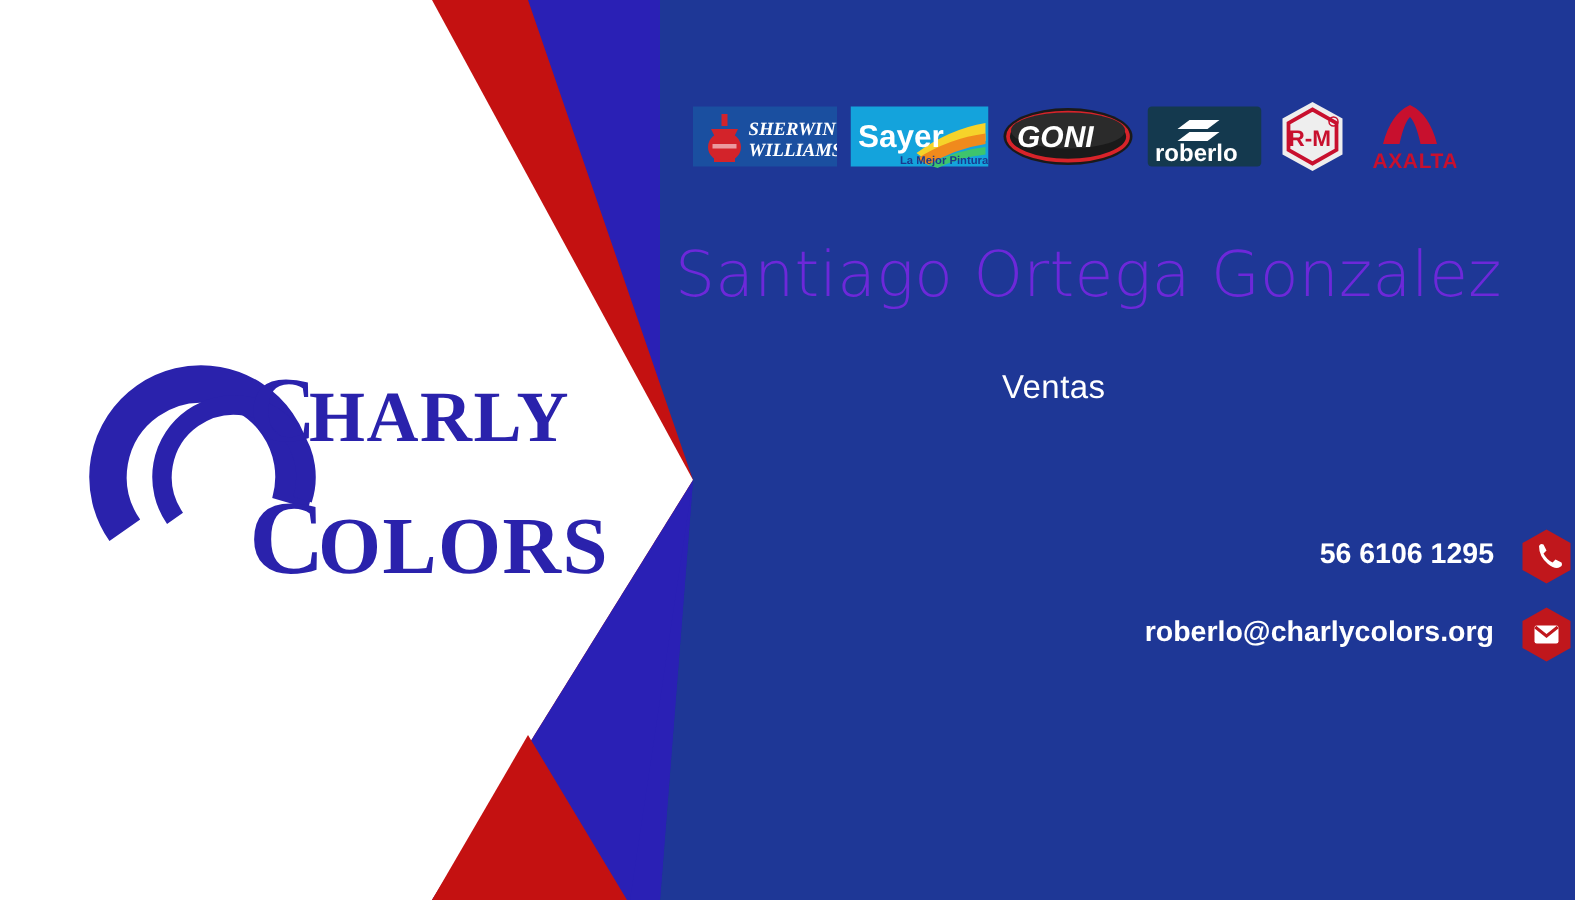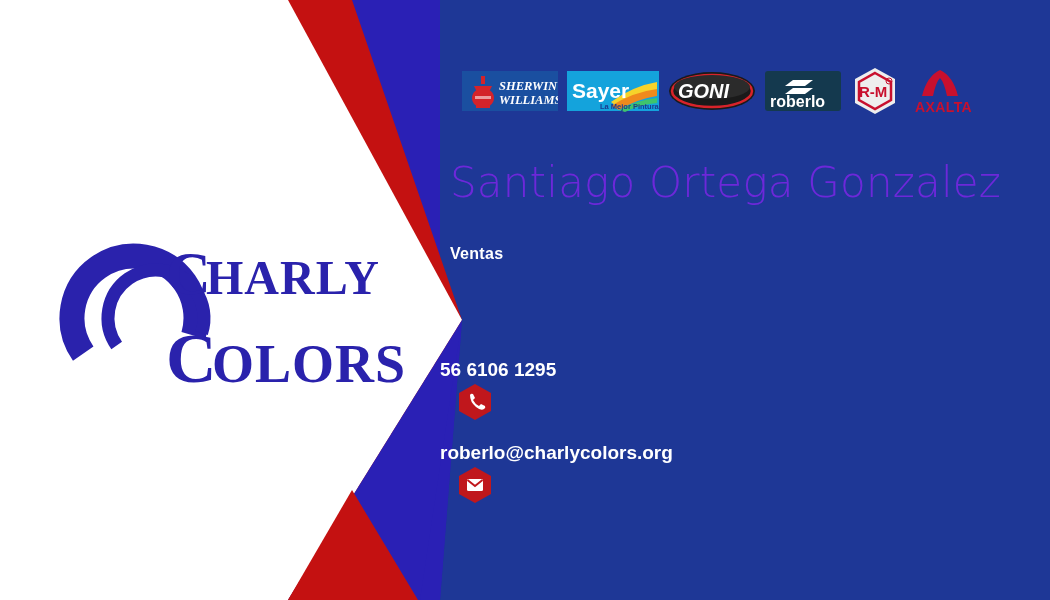--- a/index.html
+++ b/index.html
@@ -26,30 +26,29 @@
   .brand svg{display:block;}
   #name{
     position:absolute;left:10px;top:158px;width:515px;
     text-align:right;color:#6d28d9;
     font-size:42px;font-weight:300;letter-spacing:.2px;
     font-family:"DejaVu Sans",sans-serif;
     white-space:nowrap;
   }
   #role{
     position:absolute;left:10px;top:245px;width:505px;
-    text-align:left;color:#ffffff;
-    font-size:16px;font-weight:bold;letter-spacing:.3px;
+    text-align:center;color:#ffffff;
+    font-size:22px;font-weight:normal;letter-spacing:.3px;
   }
   #contact{
     position:absolute;left:0px;top:352px;width:610px;
   }
   .crow{
     display:flex;align-items:flex-start;justify-content:flex-end;
     margin-bottom:14px;
-    flex-direction:column;
   }
   .ctext{
     color:#ffffff;font-size:19px;font-weight:bold;text-align:right;
     line-height:27px;padding-top:4px;
   }
   .ctext .ln{display:block;}
   .hexwrap{width:38px;margin-left:16px;flex:0 0 38px;
            display:flex;justify-content:center;}
   .hex{position:relative;width:34px;height:38px;}
   .hex svg{display:block;}

